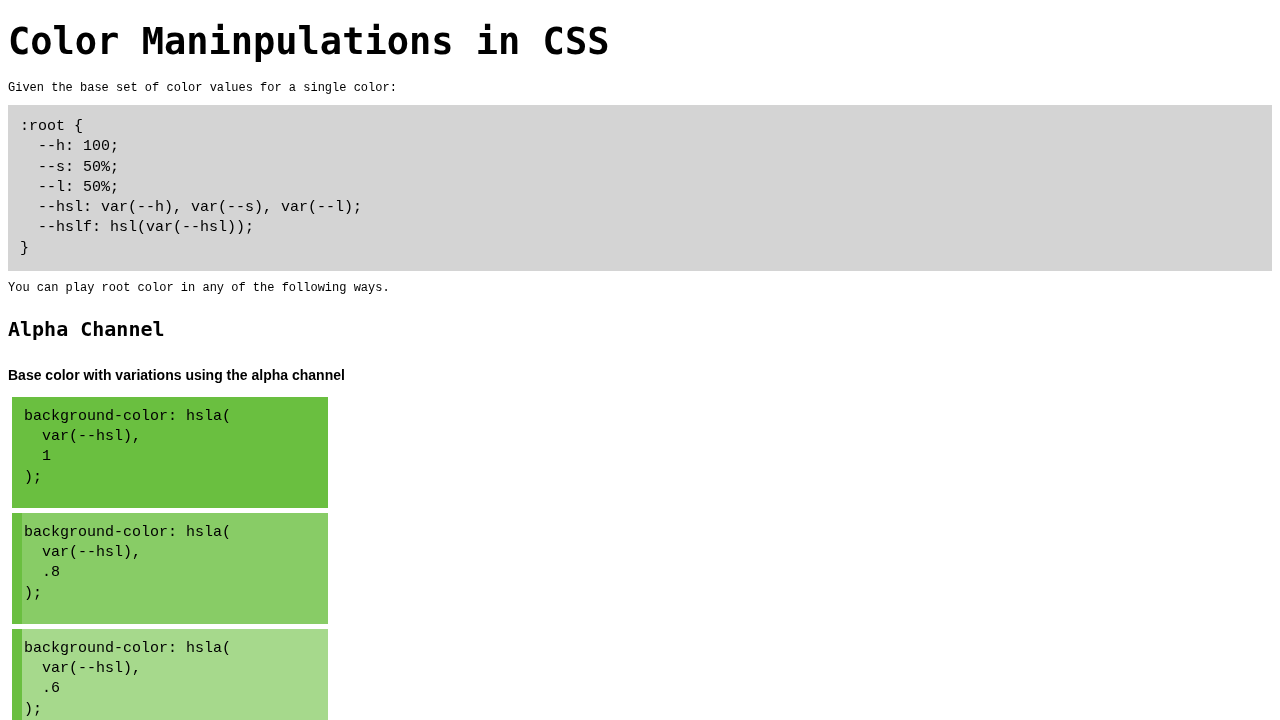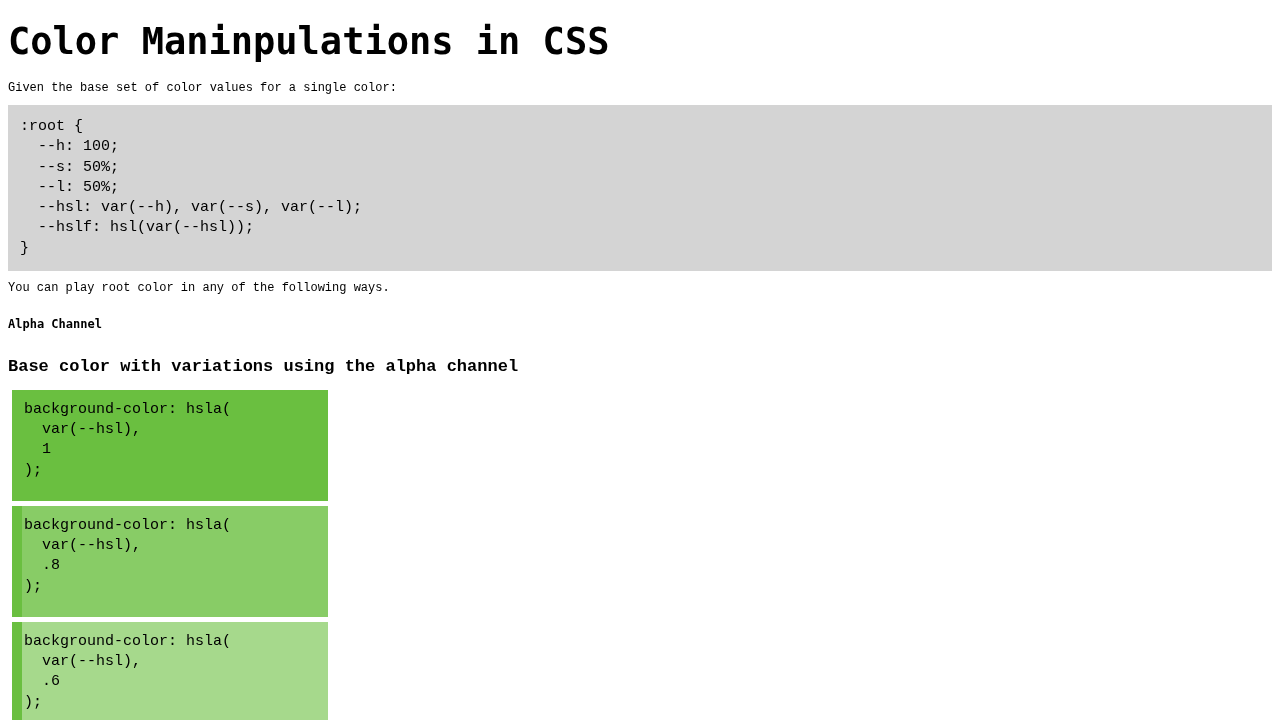--- a/index.html
+++ b/index.html
@@ -18,27 +18,27 @@
     background: #fff;
   }
   h1 {
     font-family: "SFMono-Regular", "Menlo", "Consolas", monospace;
     font-size: 37px;
     font-weight: 700;
     margin: 12px 0 18px 0;
   }
   h2 {
     font-family: "SFMono-Regular", "Menlo", "Consolas", monospace;
-    font-size: 12px;
+    font-size: 20px;
     font-weight: 700;
     margin: 22px 0 12px 0;
   }
   h3 {
-    font-family: Liberation Mono, monospace;
-    font-size: 17px;
+    font-family: Liberation Sans, sans-serif;
+    font-size: 14px;
     font-weight: 700;
     margin: 26px 0 14px 0;
   }
   p {
     margin: 10px 0;
     font-size: 12px;
   }
   pre.codeblock {
     background: #d4d4d4;
     margin: 8px 0;

